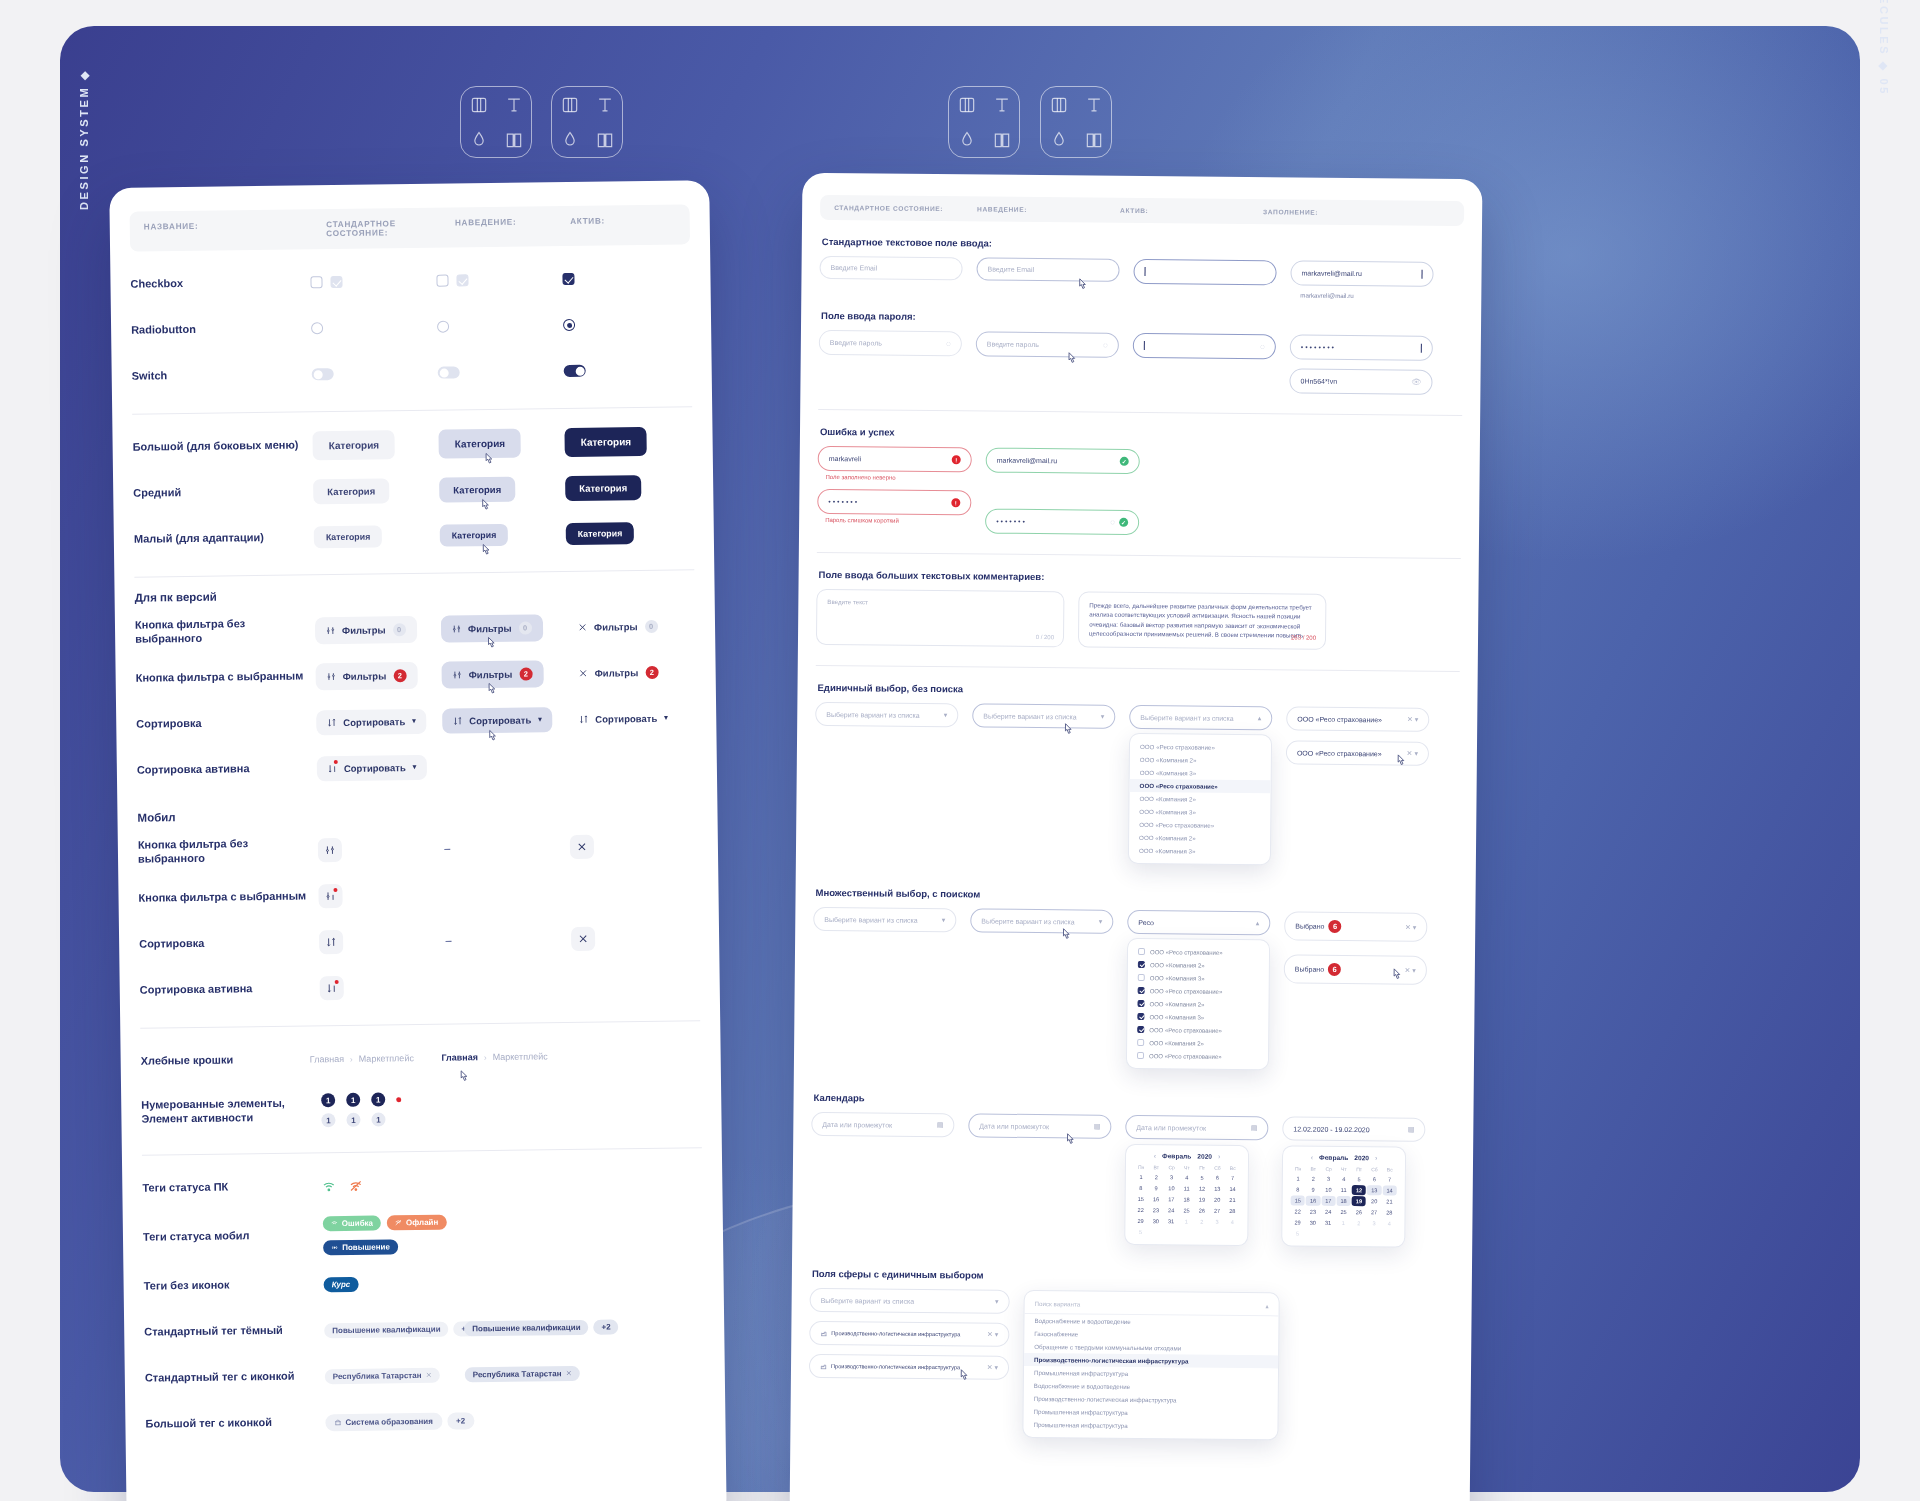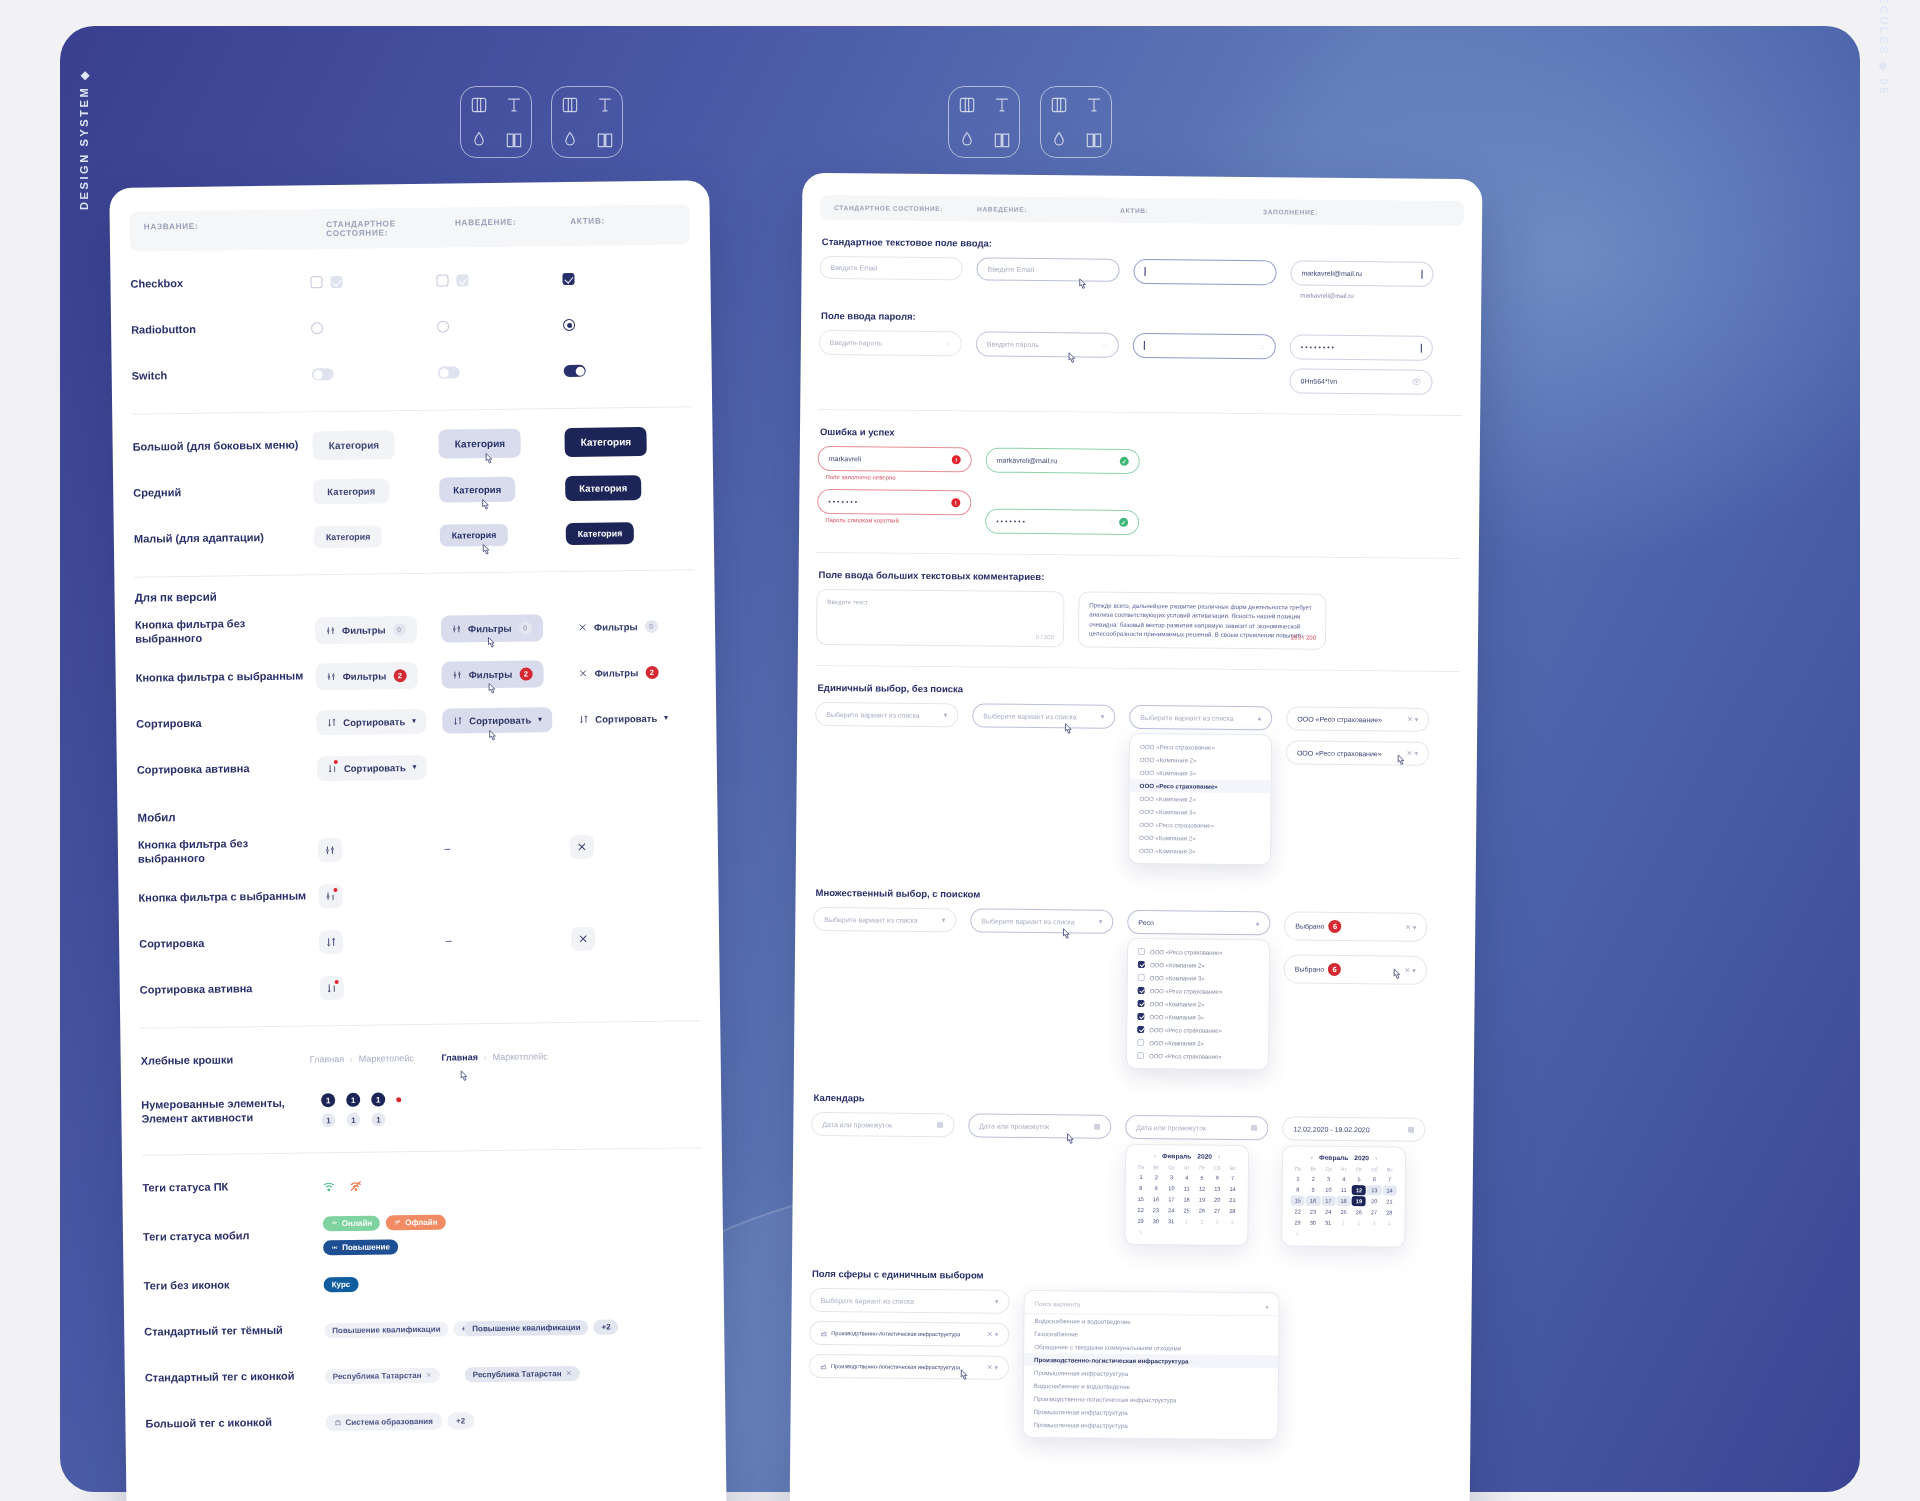--- a/index.html
+++ b/index.html
@@ -133,21 +133,21 @@
   .bc .cur{ color:#27306a;font-weight:700;}
   .bc .sep{ color:#c7ccdc;font-size:8px;}
   .numdot{ width:14px;height:14px;border-radius:50%;background:#1d2558;color:#fff;font-size:8px;
     display:inline-flex;align-items:center;justify-content:center;font-weight:700;}
   .numdot.light{ background:#e6e9f2;color:#3d4577;}
   .actdot{ width:5px;height:5px;border-radius:50%;background:#e0252f;}
 
   .tag{ display:inline-flex;align-items:center;gap:4px;border-radius:10px;
     padding:3px 8px;font-size:8px;font-weight:700;white-space:nowrap;}
   .tag.green{ background:#7fd3a0;color:#fff;} .tag.orange{ background:#f08b63;color:#fff;}
-  .tag.blue{ background:#1f4f93;color:#fff;} .tag.blue2{ background:#0f5c9e;color:#fff;}
+  .tag.blue{ background:#1f4f93;color:#fff;} .tag.blue2{ background:#0f5c9e;color:#fff;font-style:italic;}
   .tag.gray{ background:#eff1f6;color:#4b5488;font-weight:600;}
   .tag.grayd{ background:#e2e6f0;color:#3b4478;font-weight:600;}
 
   
   .rcolhdr{ display:flex;background:#f5f6f8;border-radius:8px;padding:9px 14px;
     font-size:6.6px;letter-spacing:.6px;color:#9aa1b9;text-transform:uppercase;font-weight:600;}
   .rcolhdr span{ width:143px; }
   .rsec{ font-size:9.5px;font-weight:700;margin:16px 0 9px 2px;color:#27306a;}
   .rrow{ display:flex;gap:14px;align-items:flex-start; }
   .fld{ width:143px; }
@@ -642,21 +642,21 @@
     </div>
 
     <div class="row" style="min-height:52px">
       <div class="lbl">Теги статуса мобил</div>
       <div class="cell" style="width:260px;display:block">
         <div style="display:flex;gap:6px;margin-bottom:6px">
           <span class="tag green">
             <svg width="7" height="7" viewBox="0 0 16 16" stroke="#fff" stroke-width="1.6" fill="none">
                 <path d="M2 6a9 9 0 0112 0M4.5 8.5a5.5 5.5 0 017 0"></path>
               </svg>
-            <span>Онлайн</span>
+            <span>Ошибка</span>
           </span>
           <span class="tag orange">
             <svg width="7" height="7" viewBox="0 0 16 16" stroke="#fff" stroke-width="1.6" fill="none">
                 <path d="M2 6a9 9 0 0112 0M4.5 8.5a5.5 5.5 0 017 0"></path>
                 <path d="M2 13L14 2"></path>
               </svg>
             <span>Офлайн</span>
           </span>
         </div>
         <div>

